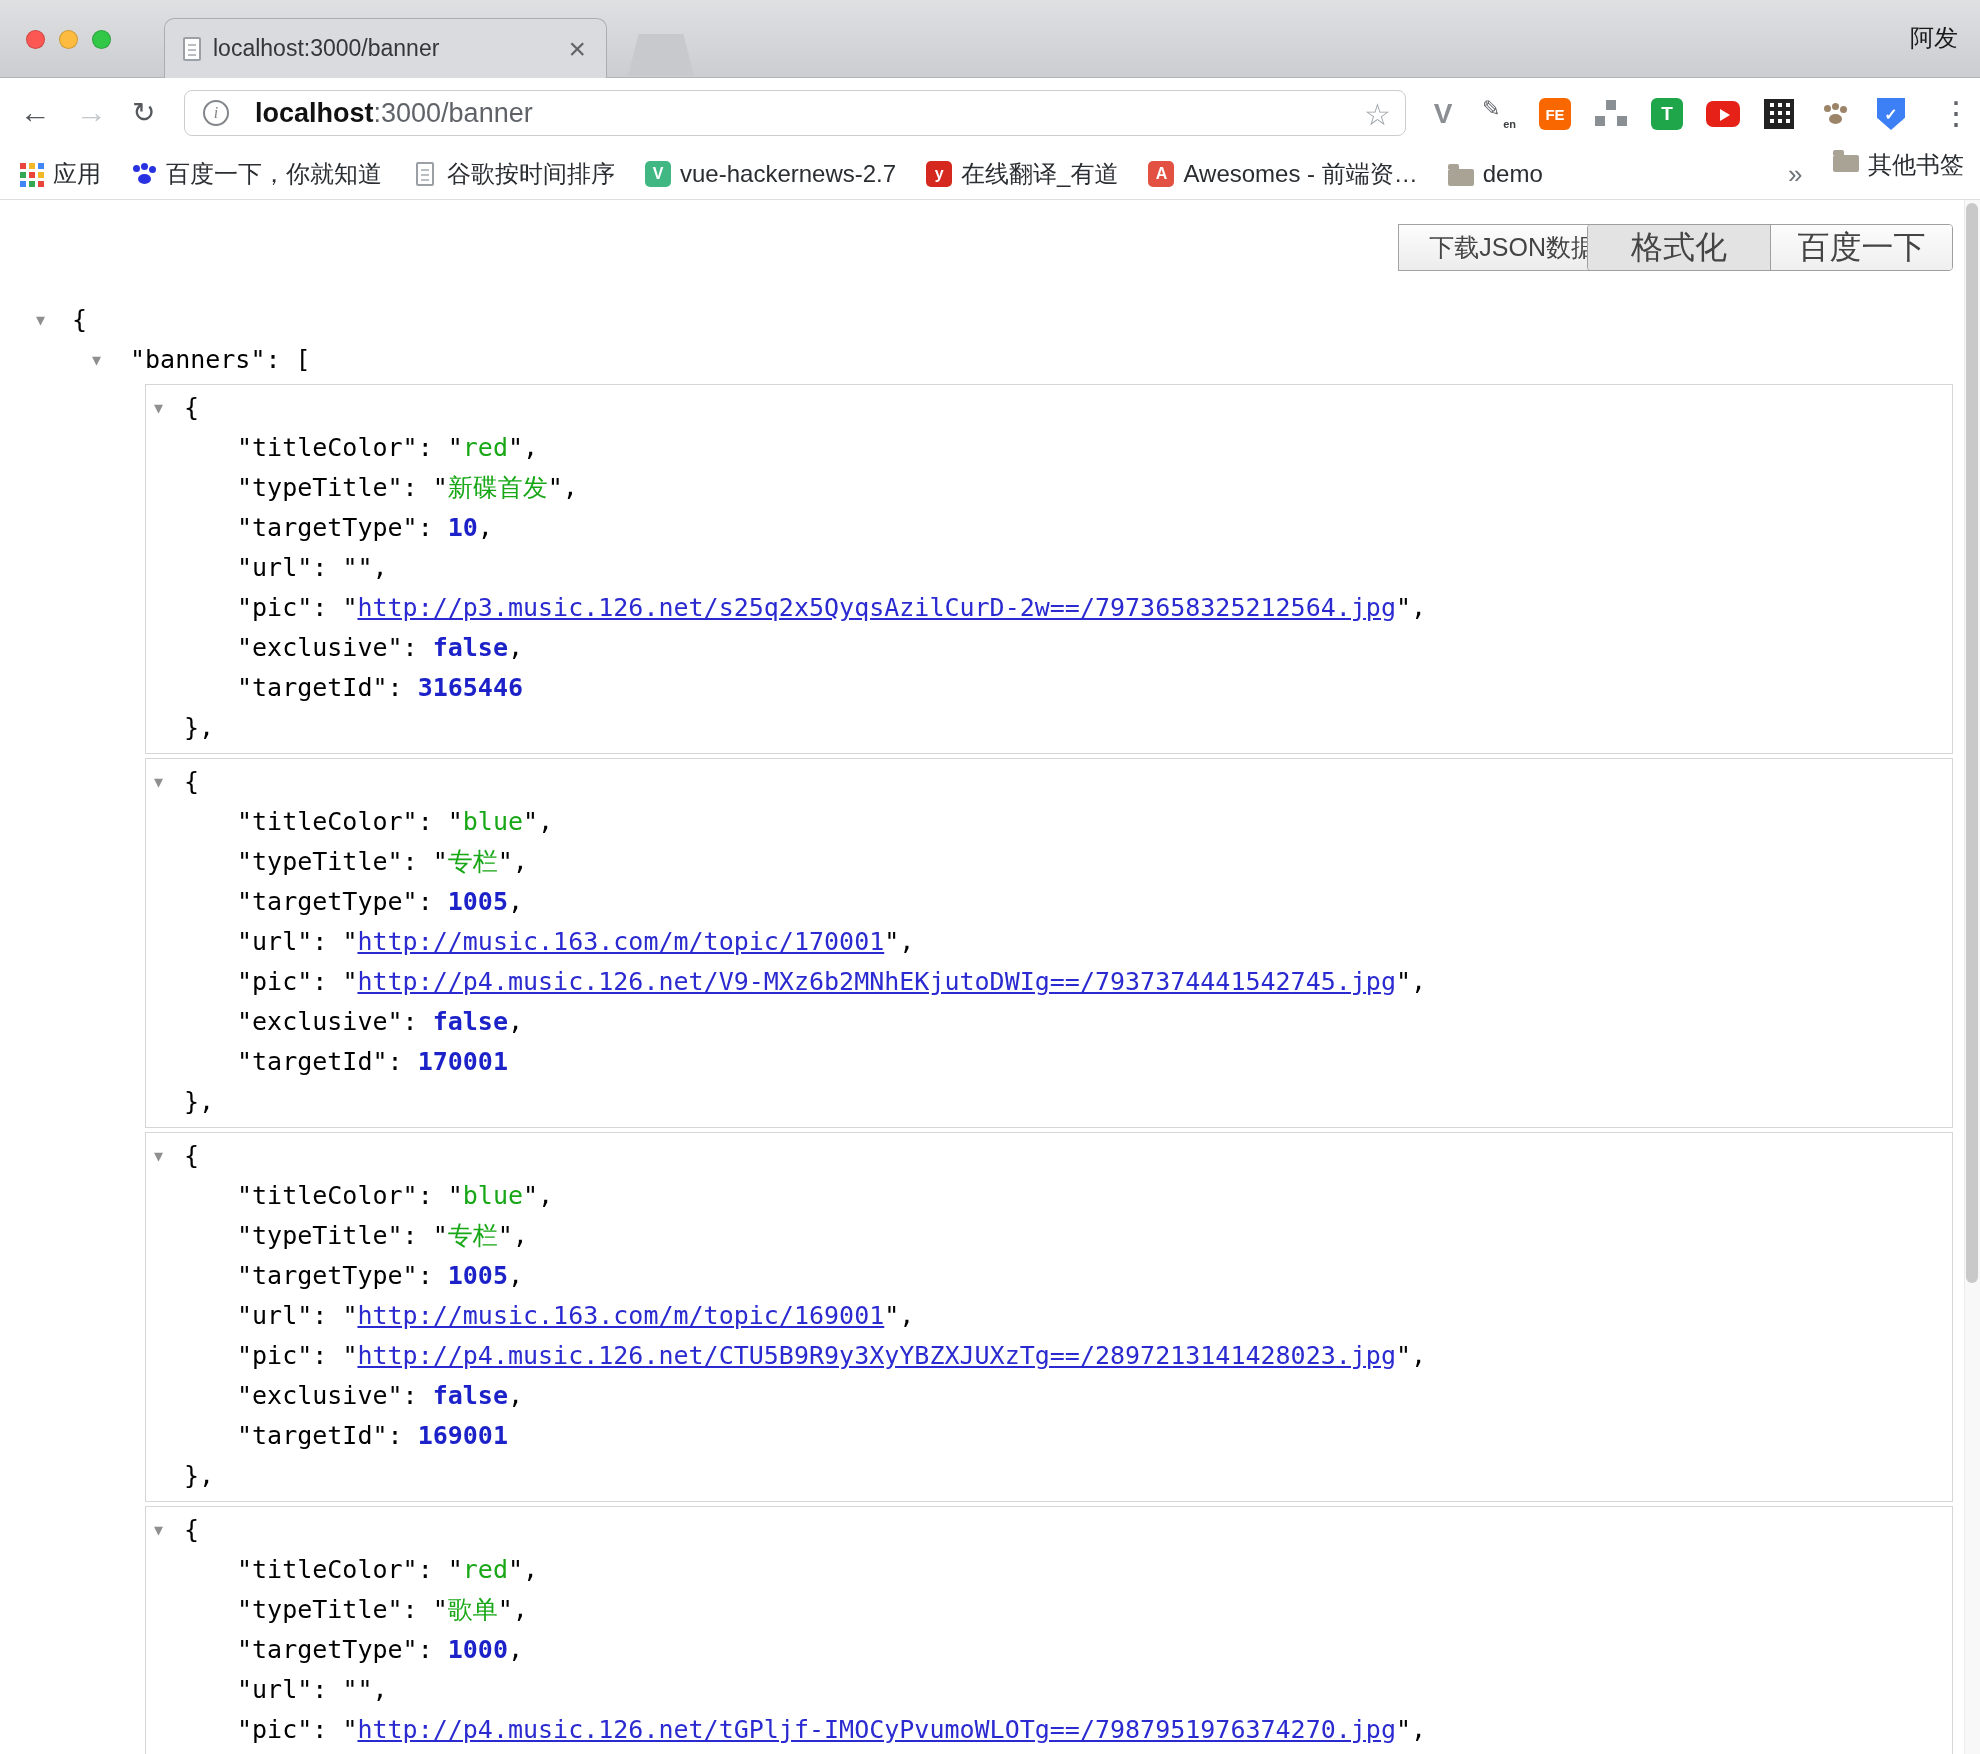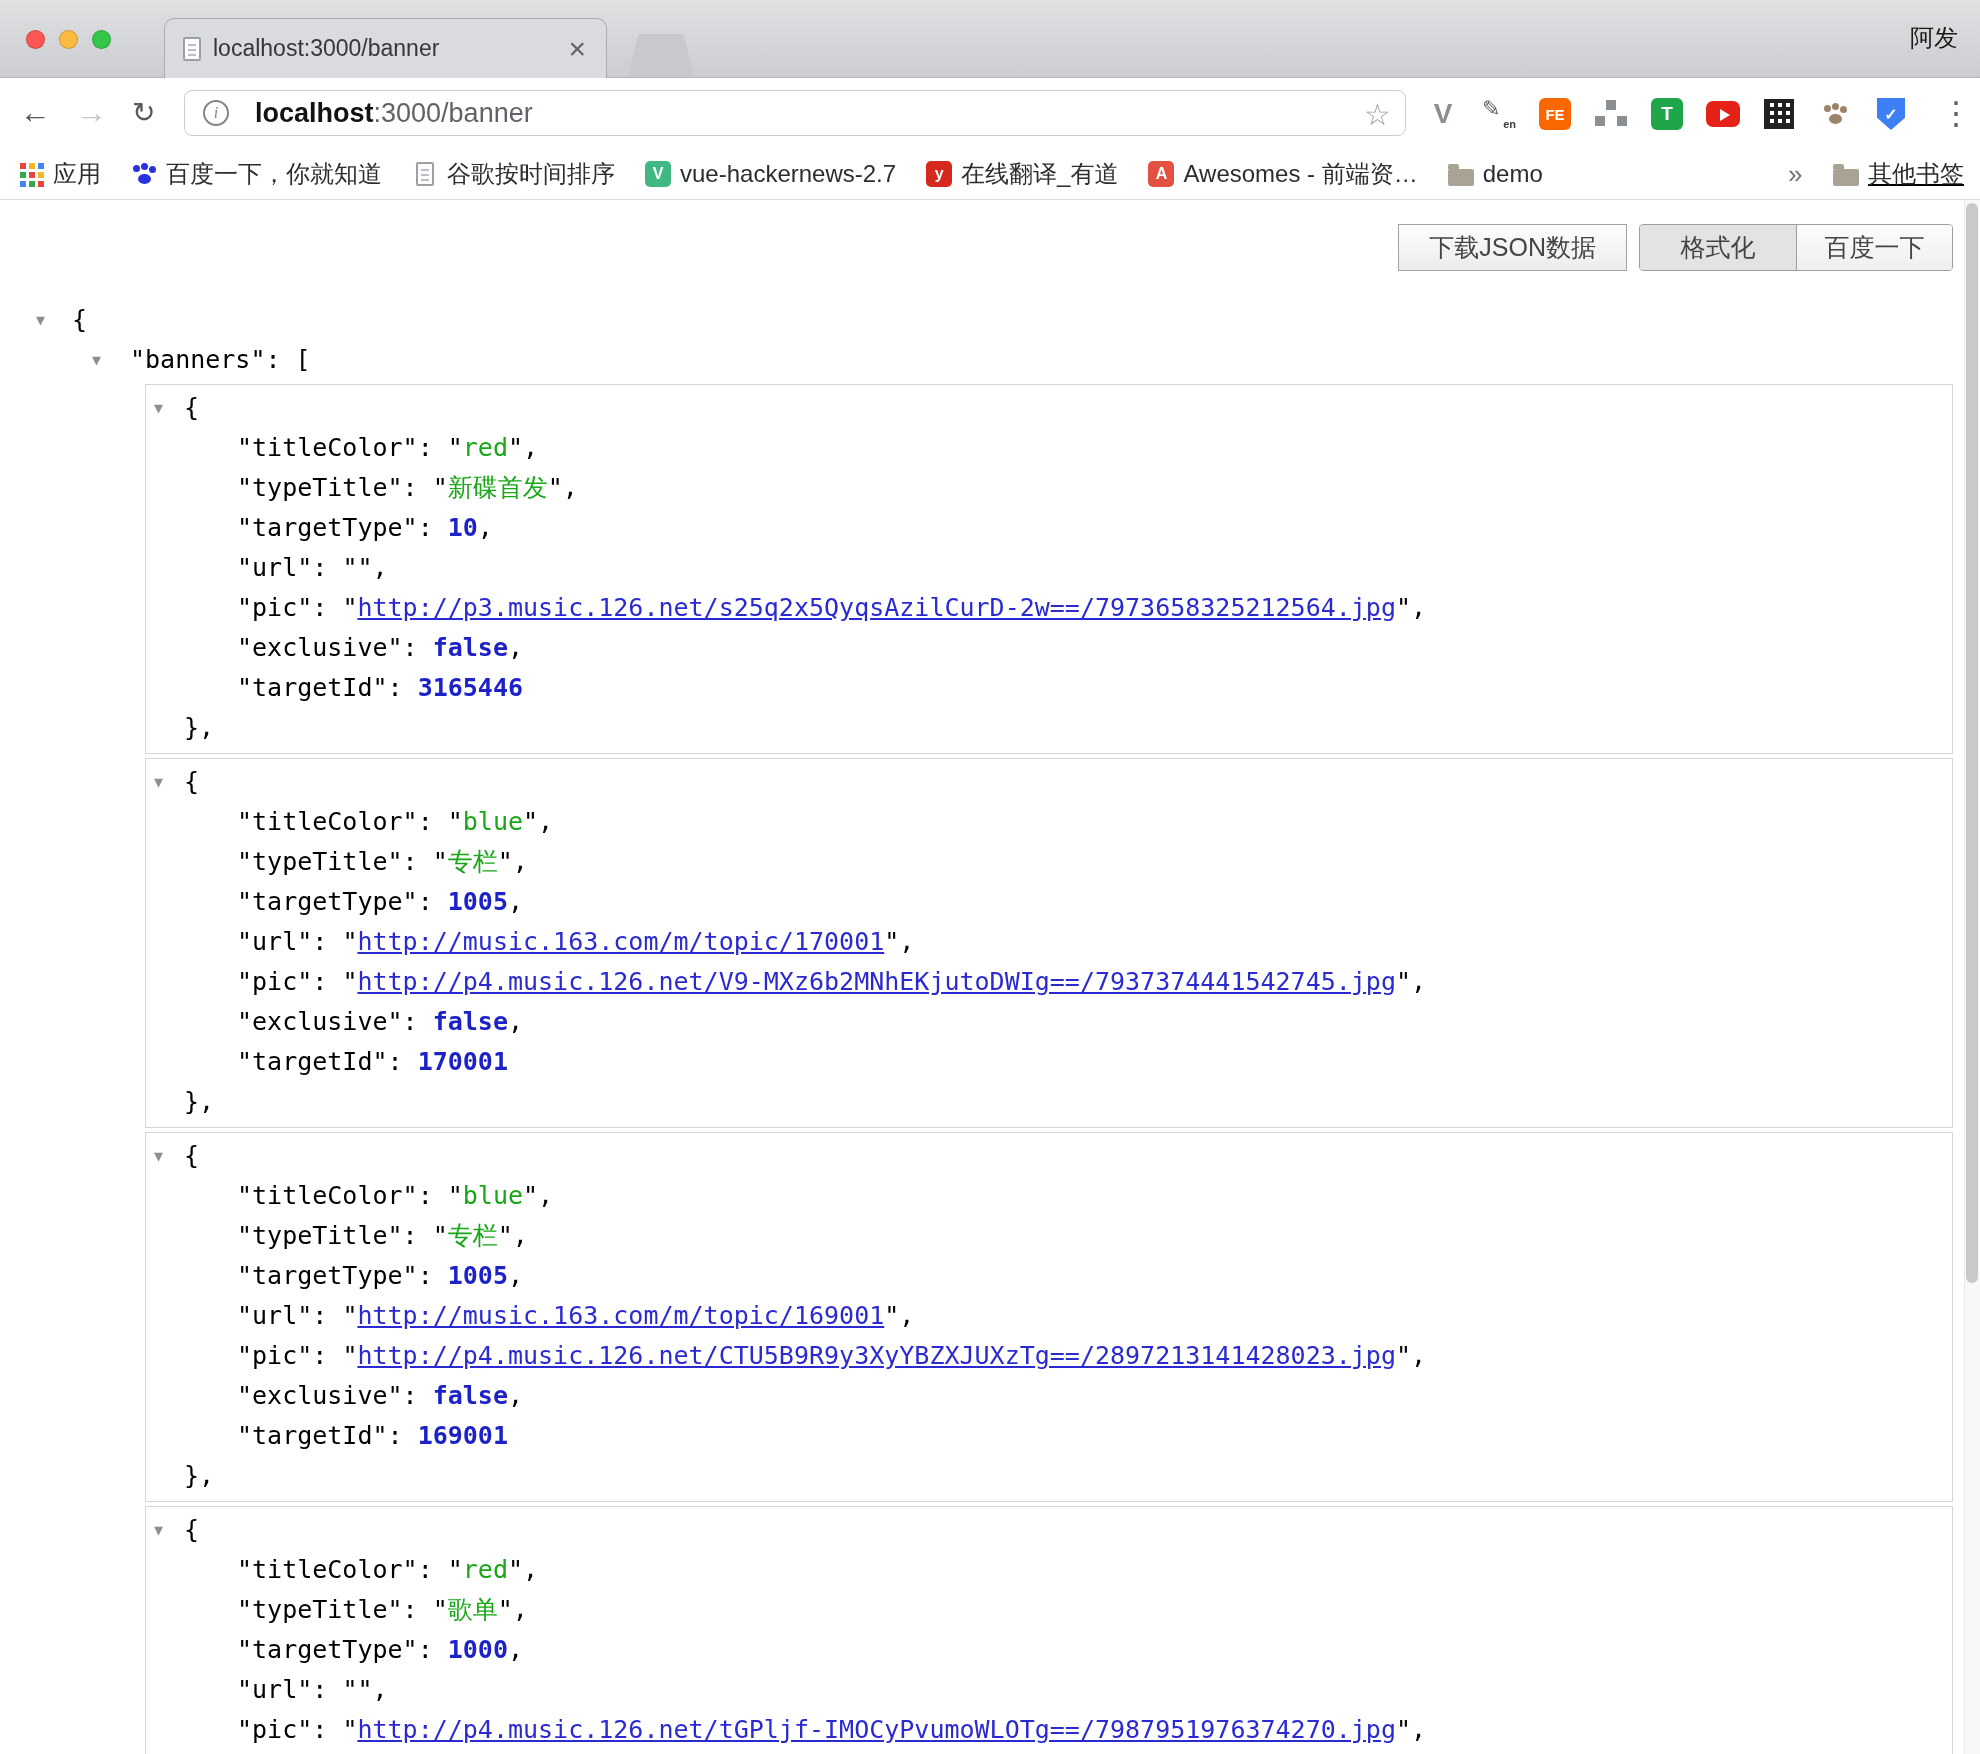--- a/index.html
+++ b/index.html
@@ -97,31 +97,31 @@
       margin:-16px 0 0 -16px; }
   .baidu-paw-icon { --pc:#2932e1; }
   .badge-icon { border-radius:5px; color:#fff; font-size:16px; font-weight:bold;
                 font-style:normal; }
   .folder-icon-shape { position:relative; width:26px; height:17px; background:#a9a396;
                  border-radius:2px; margin-top:6px; flex:none; }
   .folder-icon-shape::before { content:""; position:absolute; top:-5px; left:0; width:11px;
                  height:5px; background:#a9a396; border-radius:2px 2px 0 0; }
   .bm-chev { position:absolute; left:1788px; top:10px; font-size:26px; color:#6f7478; cursor:pointer; }
   .bm-other { position:absolute; right:16px; top:0; height:50px; display:flex;
-              align-items:center; gap:9px; cursor:pointer;text-decoration:underline; }
+              gap:9px; cursor:pointer; }
 
   
   .content { position:relative; height:1554px; background:#fff; overflow:hidden; }
   .dl-btn { position:absolute; top:24px; right:353px; height:47px; padding:0 30px;
             font-size:25px; color:#444; background:linear-gradient(#fdfdfd,#ececec);
             border:1px solid #a3a3a3; border-radius:0; cursor:pointer;
             font-family:"Liberation Sans", sans-serif; }
   .btn-group { position:absolute; top:24px; right:27px; display:flex;
                border:1px solid #9f9f9f; border-radius:4px; overflow:hidden; }
-  .btn-group button { height:45px; width:156px; font-size:25px; color:#444; border:none;
+  .btn-group button { height:45px; width:182px; font-size:32px; color:#444; border:none;
                cursor:pointer; font-family:Liberation Mono, monospace; }
   .btn-group button.active { background:#e3e3e3; }
   .btn-group button:not(.active) { background:linear-gradient(#fcfcfc,#efefef); }
   .btn-group button + button { border-left:1px solid #9f9f9f; }
 
   
   .json-area { position:absolute; top:100px; left:0; right:27px;
                font-family:"DejaVu Sans Mono", monospace; font-size:25px; color:#000; }
   .j-line { height:40px; line-height:40px; white-space:nowrap; position:relative; }
   .root-line { padding-left:72px; }

